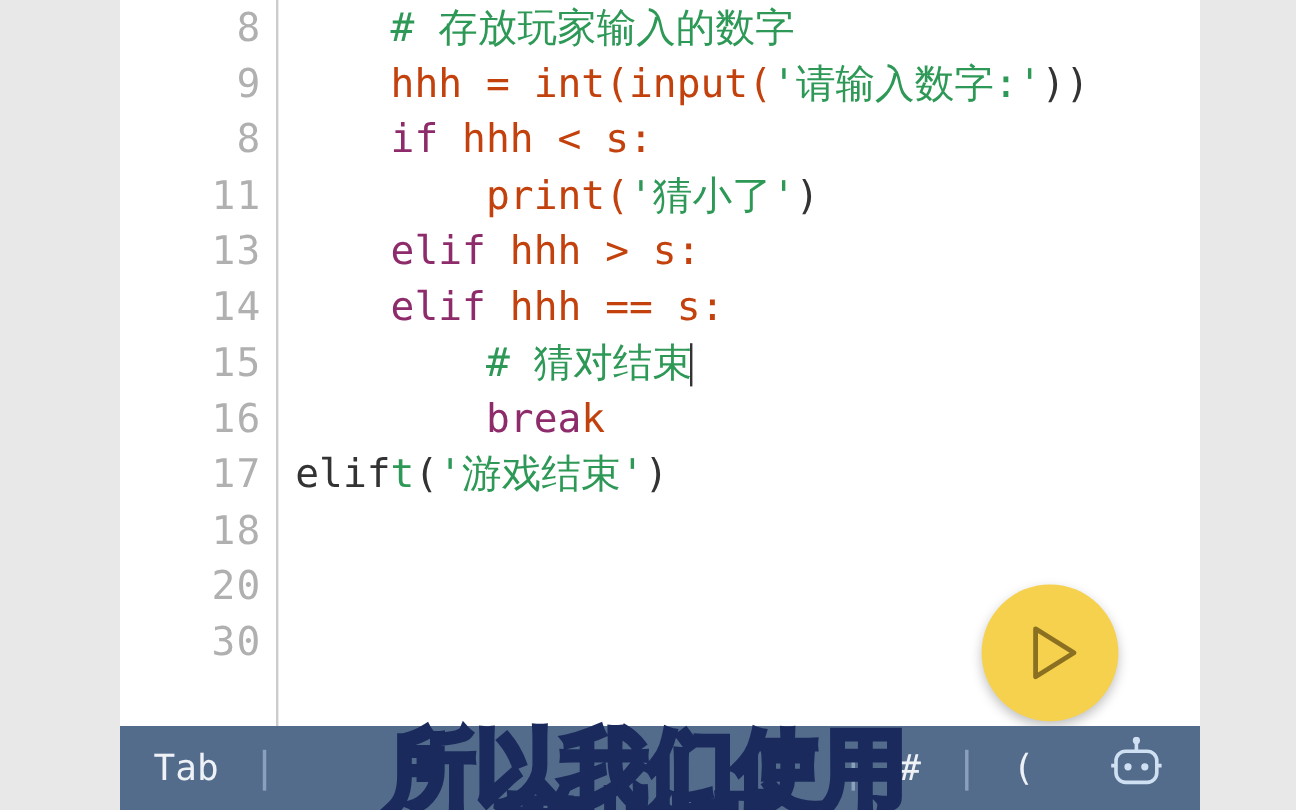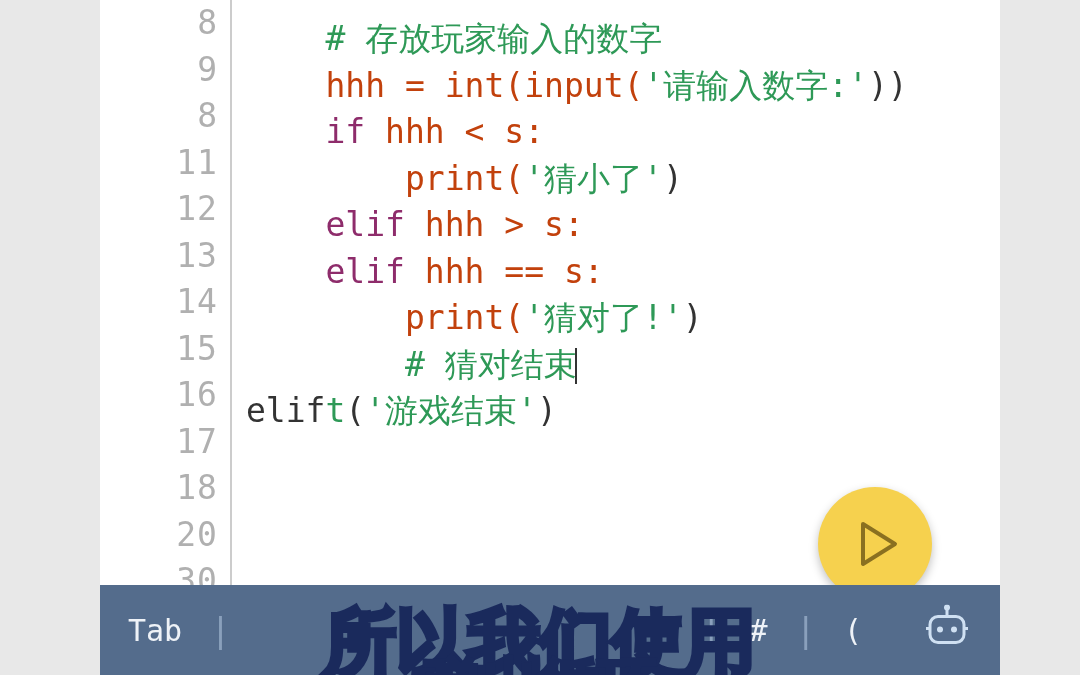--- a/index.html
+++ b/index.html
@@ -42,21 +42,20 @@
     .divider {
       width: 2px;
       background: #ccc;
       margin-right: 14px;
     }
     .code {
       font-size: 33px;
       color: #333;
       line-height: 46.5px;
       position: relative;
-      margin-top: 16px;
     }
     .codeline {
       height: 46.5px;
       white-space: pre;
     }
     .c-comment { color: #2e9957; }
     .c-kw { color: #8e2c6b; }
     .c-str { color: #2e9957; }
     .c-id { color: #c2410c; }
     .c-paren { color: #333; }
@@ -82,21 +81,21 @@
       justify-content: center;
     }
     .run-button svg {
       margin-left: 8px;
     }
     .toolbar {
       position: absolute;
       left: 100px;
       bottom: 0;
       width: 900px;
-      height: 90px;
+      height: 70px;
       background: #546c8c;
       display: flex;
       align-items: center;
       color: #fff;
       font-size: 30px;
     }
     .toolbar .key {
       padding: 0 28px;
       color: #eef2f7;
     }
@@ -148,40 +147,39 @@
 
 <div class="container">
 
   <div class="editor-wrap">
     <div class="editor">
       <div class="gutter">
         <div class="ln">8</div>
         <div class="ln">9</div>
         <div class="ln">8</div>
         <div class="ln">11</div>
-        <div class="ln">12</div>
         <div class="ln">13</div>
         <div class="ln">14</div>
         <div class="ln">15</div>
         <div class="ln">16</div>
         <div class="ln">17</div>
         <div class="ln">18</div>
         <div class="ln">20</div>
         <div class="ln">30</div>
       </div>
       <div class="divider"></div>
       <div class="code">
         <div class="codeline">    <span class="c-comment"># 存放玩家输入的数字</span></div>
         <div class="codeline">    <span class="c-id">hhh = int(input(</span><span class="c-str">'请输入数字:'</span><span class="c-paren">))</span></div>
         <div class="codeline">    <span class="c-kw">if</span><span class="c-id"> hhh &lt; s:</span></div>
         <div class="codeline">        <span class="c-id">print(</span><span class="c-str">'猜小了'</span><span class="c-paren">)</span></div>
         <div class="codeline">    <span class="c-kw">elif</span><span class="c-id"> hhh &gt; s:</span></div>
         <div class="codeline">    <span class="c-kw">elif</span><span class="c-id"> hhh == s:</span></div>
-        <div class="codeline">        <span class="c-id">print(</span><span class="c-str">'猜对了!'</span><span class="c-paren">)</span></div>
         <div class="codeline">        <span class="c-comment"># 猜对结束</span><span class="cursor"></span></div>
+        <div class="codeline">        <span class="c-kw">brea</span><span class="c-id">k</span></div>
         <div class="codeline"><span class="c-kw" style="color:#333">elif</span><span style="color:#2e9957">t</span><span class="c-paren">(</span><span class="c-str">'游戏结束'</span><span class="c-paren">)</span></div>
         <div class="codeline"></div>
       </div>
     </div>
 
     <div class="run-button">
       <svg width="40" height="48" viewBox="0 0 40 48">
         <path d="M 4 4 L 36 24 L 4 44 Z" fill="none" stroke="#8a7020" stroke-width="4" stroke-linejoin="round"></path>
       </svg>
     </div>

